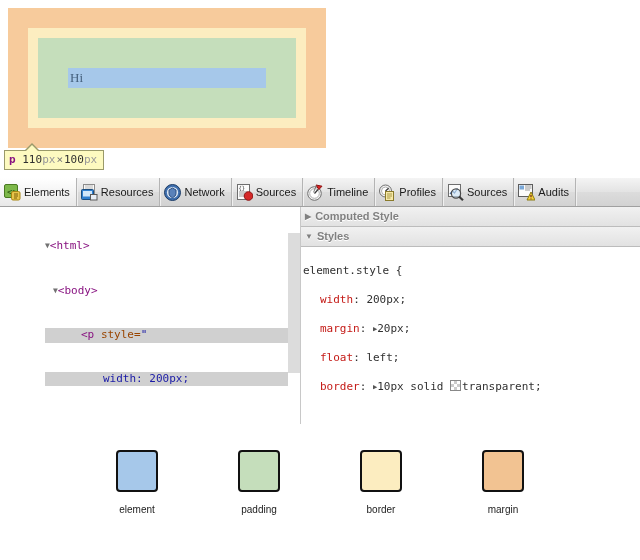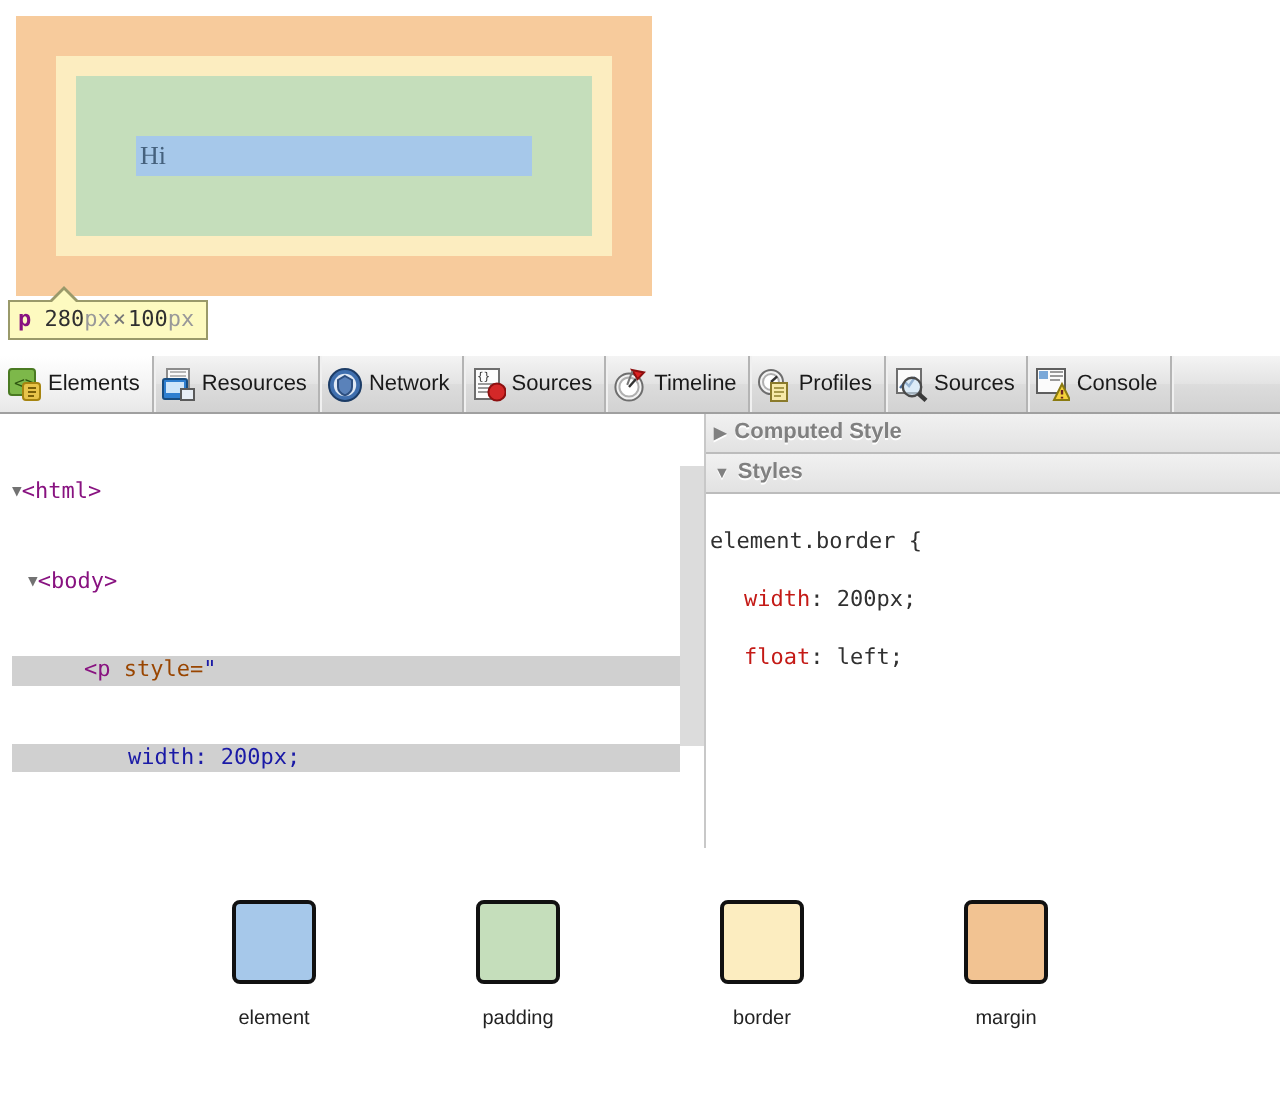--- a/index.html
+++ b/index.html
@@ -134,27 +134,28 @@
     flex: 0 0 auto;
   }
 
   
   #panels {
     display: flex;
     height: 217px;
     background: #ffffff;
   }
   #left-panel {
-    width: 340px;
+    width: 249px;
     position: relative;
     background: #ffffff;
     font-family: "DejaVu Sans Mono", monospace;
     font-size: 11px;
     line-height: 14.5px;
     overflow: hidden;
+    padding-left: 39px;
   }
   #dom-tree {
     padding: 3px 0 0 6px;
     white-space: pre;
     color: #222;
   }
   .dom-row { position: relative; padding-left: 0; }
   .dom-row.sel { background: #d0d0d0; }
   .tw { color: #727272; font-size: 8px; position: relative; top: -1px; }
   .tag { color: #881280; }
@@ -268,21 +269,21 @@
 <div id="boxmodel">
   <div class="bm-margin"></div>
   <div class="bm-border"></div>
   <div class="bm-padding"></div>
   <div class="bm-element">Hi</div>
 </div>
 
 <div id="tooltip-wrap">
   <div class="tip-arrow-b"></div>
   <div class="tip-arrow"></div>
-  <div class="tip-box"><span class="tip-tag">p</span> <span class="tip-num">280</span><span class="tip-unit">px</span><span class="tip-x">×</span><span class="tip-num">100</span><span class="tip-unit">px</span></div>
+  <div class="tip-box"><span class="tip-tag">p</span> <span class="tip-num">110</span><span class="tip-unit">px</span><span class="tip-x">×</span><span class="tip-num">100</span><span class="tip-unit">px</span></div>
 </div>
 
 <div id="devtools">
 
   <div id="toolbar">
 
     <div class="tb-tab selected">
       <svg class="tb-ico" viewBox="0 0 17 17">
         <rect x="0.5" y="0.5" width="13" height="13" rx="1.5" fill="#7db84a" stroke="#4a7a22"></rect>
         <text x="3" y="10.5" font-family="DejaVu Sans Mono, monospace" font-size="9" fill="#2d5410">&lt;&gt;</text>
@@ -355,21 +356,21 @@
     </div>
 
     <div class="tb-tab">
       <svg class="tb-ico" viewBox="0 0 17 17">
         <rect x="0.5" y="0.5" width="14" height="12" fill="#fbfbfb" stroke="#5e5e5e"></rect>
         <rect x="1.5" y="1.5" width="4.5" height="4" fill="#7aa8d8"></rect>
         <path d="M7 2h6.5 M7 4h6.5 M7 6h5" stroke="#9a9a9a" stroke-width="1"></path>
         <path d="M9 16 L13 8 L17 16 Z" fill="#f5d23a" stroke="#8a7a10"></path>
         <path d="M13 11 v2.2 M13 14.4 v0.9" stroke="#6a2222" stroke-width="1.2"></path>
       </svg>
-      <span>Console</span>
+      <span>Audits</span>
     </div>
 
   </div>
 
   <div id="panels">
 
     <div id="left-panel">
       <div id="dom-tree">
         <div class="dom-row"><span class="tw">▼</span><span class="tag">&lt;html&gt;</span></div>
         <div class="dom-row ind2"><span class="tw">▼</span><span class="tag">&lt;body&gt;</span></div>
@@ -395,23 +396,25 @@
         <span class="tri">▶</span>
         <span>Computed Style</span>
       </div>
 
       <div class="sidebar-head">
         <span class="tri">▼</span>
         <span>Styles</span>
       </div>
 
       <div class="style-body">
-<div>element.border {</div>
+<div>element.style {</div>
 <div style="padding-left:17px"><span class="propname">width</span><span class="val">: </span><span class="val">200px;</span></div>
+<div style="padding-left:17px"><span class="propname">margin</span><span class="val">: </span><span class="disc">▶</span><span class="val">20px;</span></div>
 <div style="padding-left:17px"><span class="propname">float</span><span class="val">: </span><span class="val">left;</span></div>
+<div style="padding-left:17px"><span class="propname">border</span><span class="val">: </span><span class="disc">▶</span><span class="val">10px solid </span><span class="swatch"></span><span class="val">transparent;</span></div>
 
       </div>
 
     </div>
   </div>
 </div>
 
 <div id="legend">
   <div id="legend-row" style="display:flex">
     <div class="legend-item">

